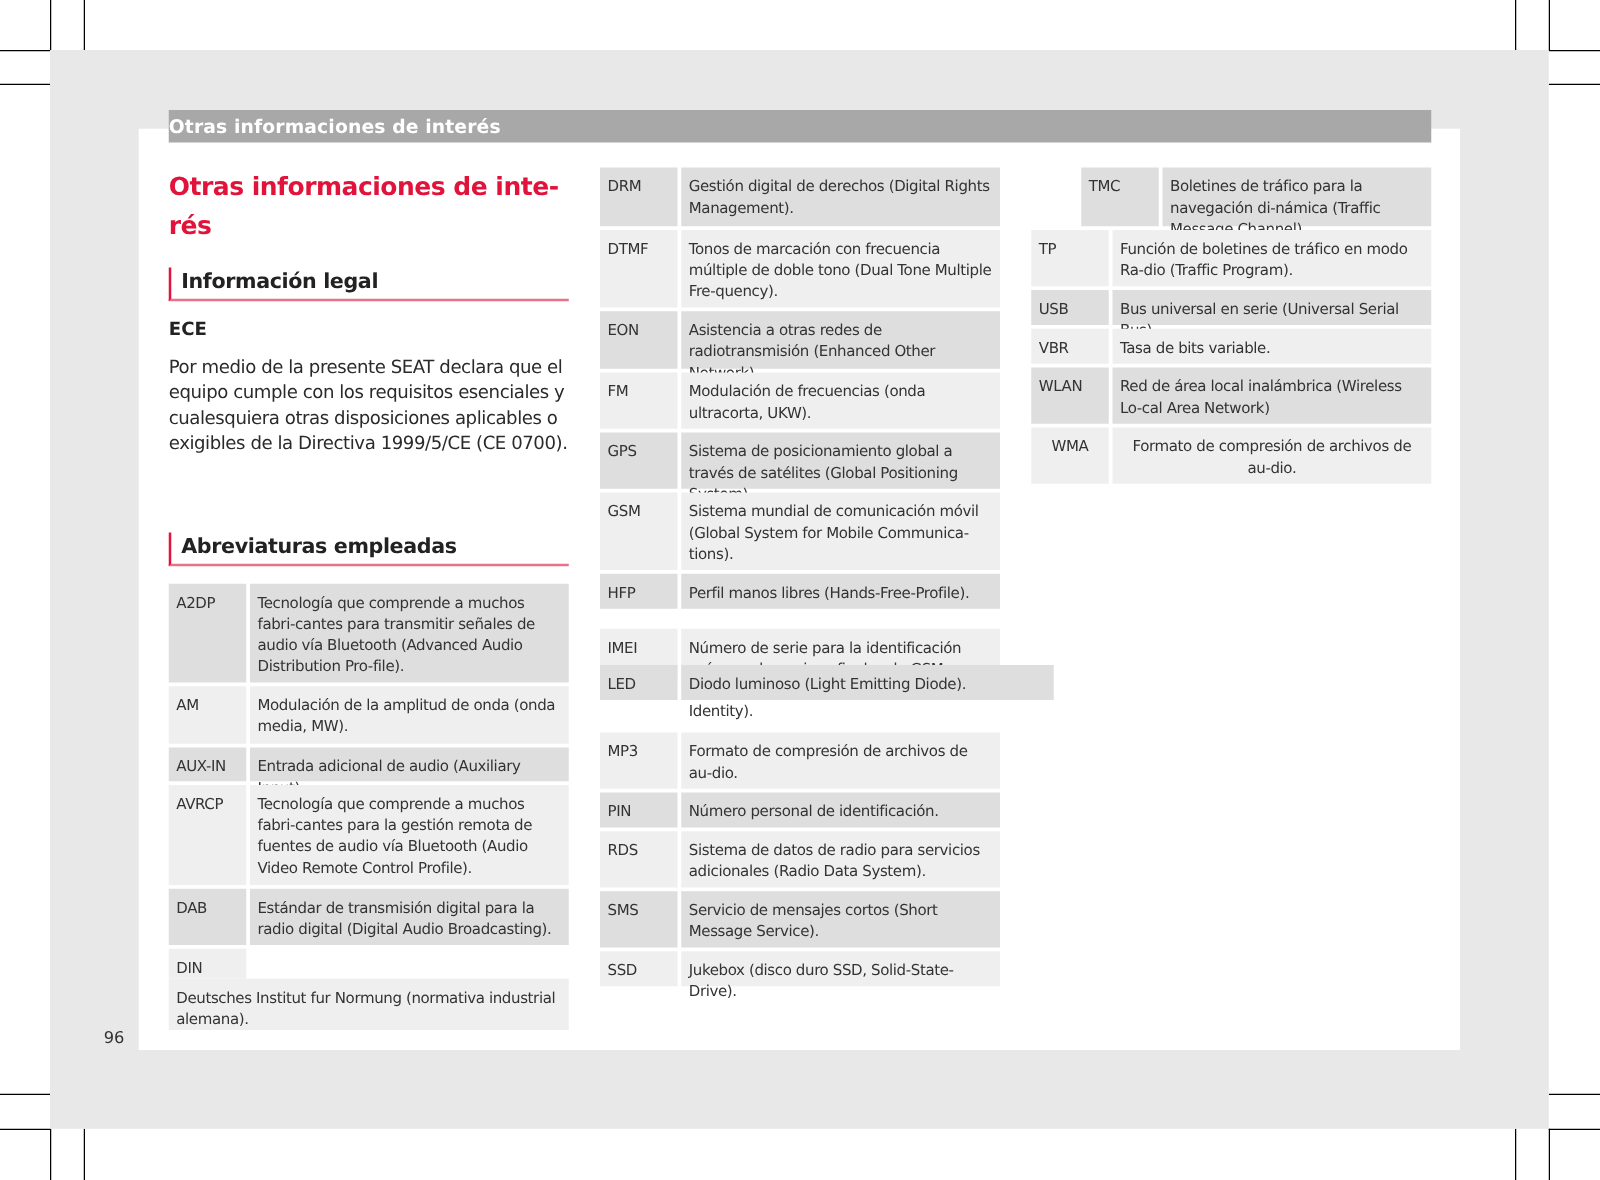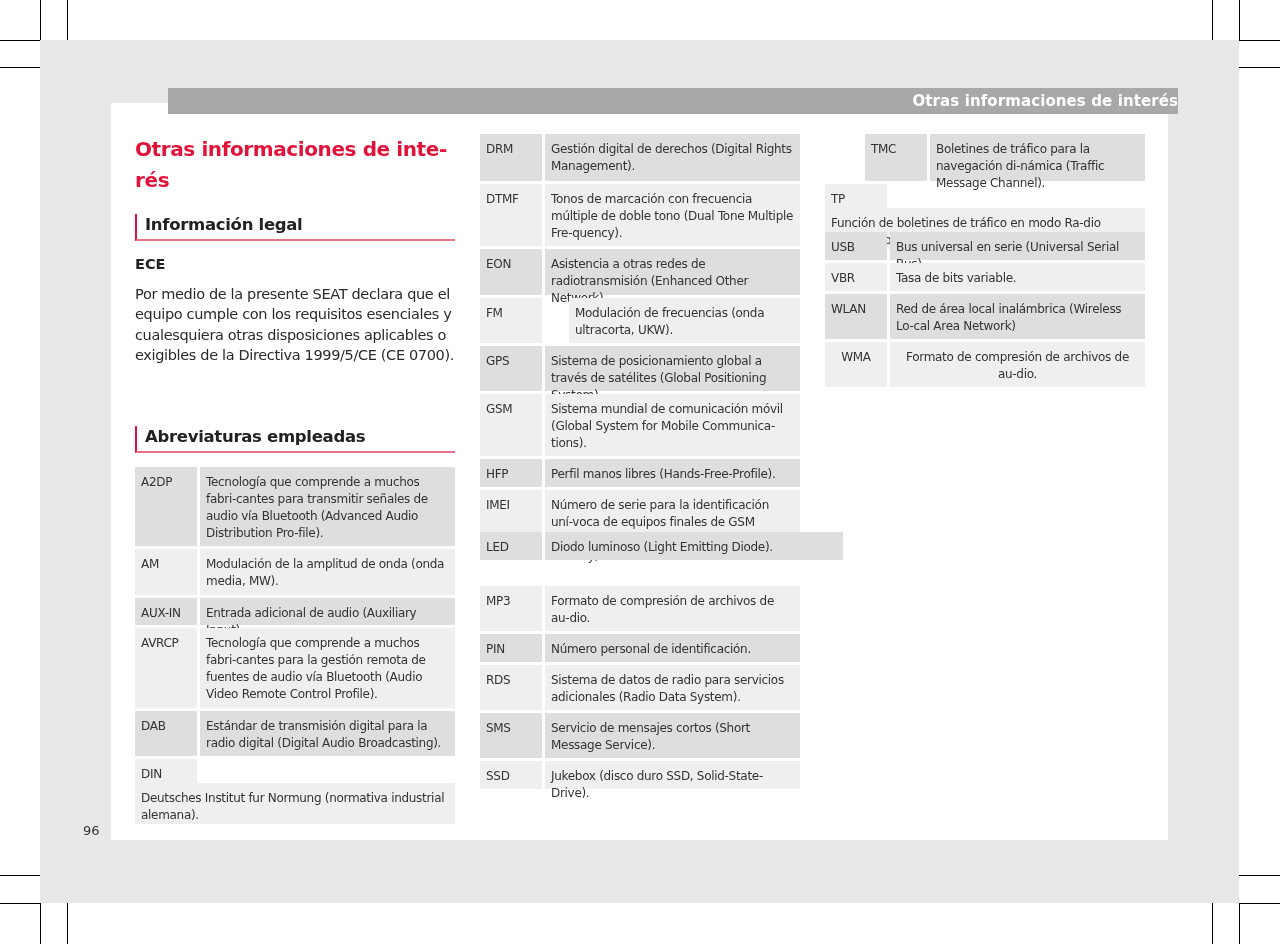--- a/index.html
+++ b/index.html
@@ -7,21 +7,21 @@
   body { position: relative; font-family: "DejaVu Sans", sans-serif; color: #2a2a2a; }
 
   .frame { position: absolute; left: 40px; top: 40px; width: 1199px; height: 863px; background: #e8e8e8; }
   .page { position: absolute; left: 111px; top: 103px; width: 1057px; height: 737px; background: #ffffff; }
 
   .crop { position: absolute; background: #000; }
   .crop.v { width: 1px; }
   .crop.h { height: 1px; }
 
   .header-bar { position: absolute; left: 135px; top: 88px; width: 1010px; height: 26px; background: #a8a8a8;
-    color: #ffffff; font-weight: bold; font-size: 15px; text-align: right; line-height: 27px; letter-spacing: 0.1px; margin-left: 33px; }
+    color: #ffffff; font-weight: bold; font-size: 15px; text-align: left; line-height: 27px; letter-spacing: 0.1px; }
 
   .page-title { position: absolute; left: 135px; top: 134px; width: 325px; color: #e2133a; font-weight: bold;
     font-size: 20px; line-height: 31px; letter-spacing: -0.4px; }
 
   .section-head { position: absolute; left: 135px; width: 320px; height: 27px; border-left: 2px solid #e2133a;
     border-bottom: 2px solid #e8728a; padding-left: 8px; font-weight: bold; font-size: 16.5px; line-height: 22px; color: #222; letter-spacing: -0.3px; }
 
   .subhead { position: absolute; left: 135px; top: 256px; font-weight: bold; font-size: 14.5px; color: #222; }
   .para { position: absolute; left: 135px; top: 284px; width: 322px; font-size: 14.5px; line-height: 20.3px; color: #2a2a2a; letter-spacing: -0.35px; }
 
@@ -107,37 +107,37 @@
     <div class="cell-val">Gestión digital de derechos (Digital Rights Management).</div>
   </div>
   <div class="row light" style="top:50px;height:62px;width:320px;">
     <div class="cell-key">DTMF</div>
     <div class="cell-val">Tonos de marcación con frecuencia múltiple de doble tono (Dual Tone Multiple Fre-quency).</div>
   </div>
   <div class="row dark" style="top:115px;height:46px;width:320px;">
     <div class="cell-key">EON</div>
     <div class="cell-val">Asistencia a otras redes de radiotransmisión (Enhanced Other Network).</div>
   </div>
-  <div class="row light" style="top:164px;height:45px;width:320px;gap:24px;">
+  <div class="row light" style="top:164px;height:45px;width:320px;">
     <div class="cell-key">FM</div>
     <div class="cell-val">Modulación de frecuencias (onda ultracorta, UKW).</div>
   </div>
   <div class="row dark" style="top:212px;height:45px;width:320px;">
     <div class="cell-key">GPS</div>
     <div class="cell-val">Sistema de posicionamiento global a través de satélites (Global Positioning System).</div>
   </div>
   <div class="row light" style="top:260px;height:62px;width:320px;">
     <div class="cell-key">GSM</div>
     <div class="cell-val">Sistema mundial de comunicación móvil (Global System for Mobile Communica-tions).</div>
   </div>
   <div class="row dark" style="top:325px;height:28px;width:320px;">
     <div class="cell-key">HFP</div>
     <div class="cell-val">Perfil manos libres (Hands-Free-Profile).</div>
   </div>
-  <div class="row light" style="top:356px;height:44px;width:320px;">
+  <div class="row light" style="top:369px;height:44px;width:320px;">
     <div class="cell-key">IMEI</div>
     <div class="cell-val">Número de serie para la identificación uní-voca de equipos finales de GSM (Internatio-nal Mobile Station Equipment Identity).</div>
   </div>
   <div class="row dark" style="top:398px;height:28px;width:363px;">
     <div class="cell-key">LED</div>
     <div class="cell-val">Diodo luminoso (Light Emitting Diode).</div>
   </div>
   <div class="row light" style="top:452px;height:45px;width:320px;">
     <div class="cell-key">MP3</div>
     <div class="cell-val">Formato de compresión de archivos de au-dio.</div>
@@ -158,21 +158,21 @@
     <div class="cell-key">SSD</div>
     <div class="cell-val">Jukebox (disco duro SSD, Solid-State-Drive).</div>
   </div>
 </div>
 
 <div class="abbr-table" style="left:825px;top:134px;width:320px;">
   <div class="row dark" style="top:0;height:47px;width:320px;padding-left:40px;">
     <div class="cell-key">TMC</div>
     <div class="cell-val">Boletines de tráfico para la navegación di-námica (Traffic Message Channel).</div>
   </div>
-  <div class="row light" style="top:50px;height:45px;width:320px;flex-direction:column;">
+  <div class="row light" style="top:50px;height:45px;width:320px;">
     <div class="cell-key">TP</div>
     <div class="cell-val">Función de boletines de tráfico en modo Ra-dio (Traffic Program).</div>
   </div>
   <div class="row dark" style="top:98px;height:28px;width:320px;">
     <div class="cell-key">USB</div>
     <div class="cell-val">Bus universal en serie (Universal Serial Bus)</div>
   </div>
   <div class="row light" style="top:129px;height:28px;width:320px;">
     <div class="cell-key">VBR</div>
     <div class="cell-val">Tasa de bits variable.</div>

